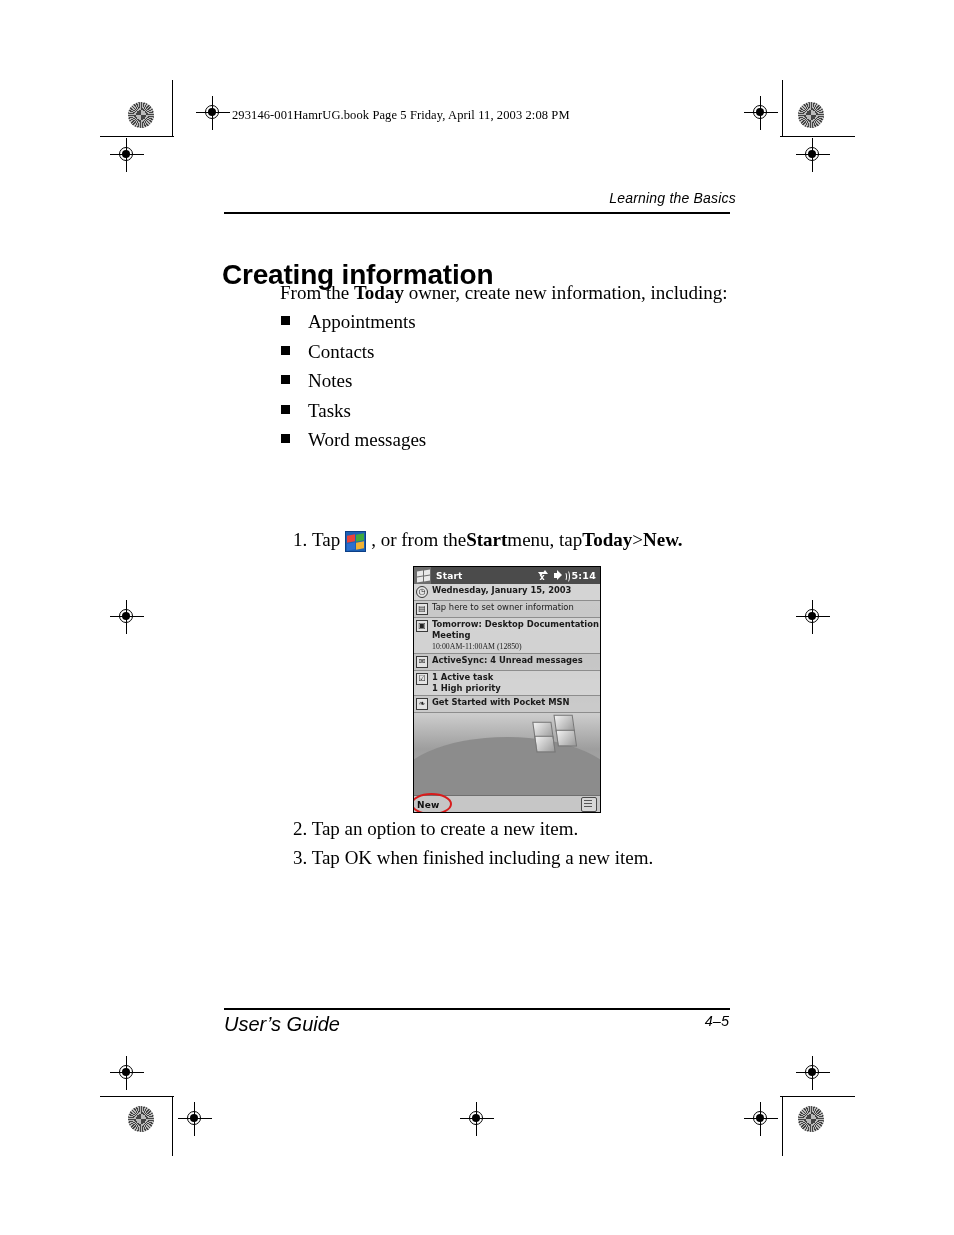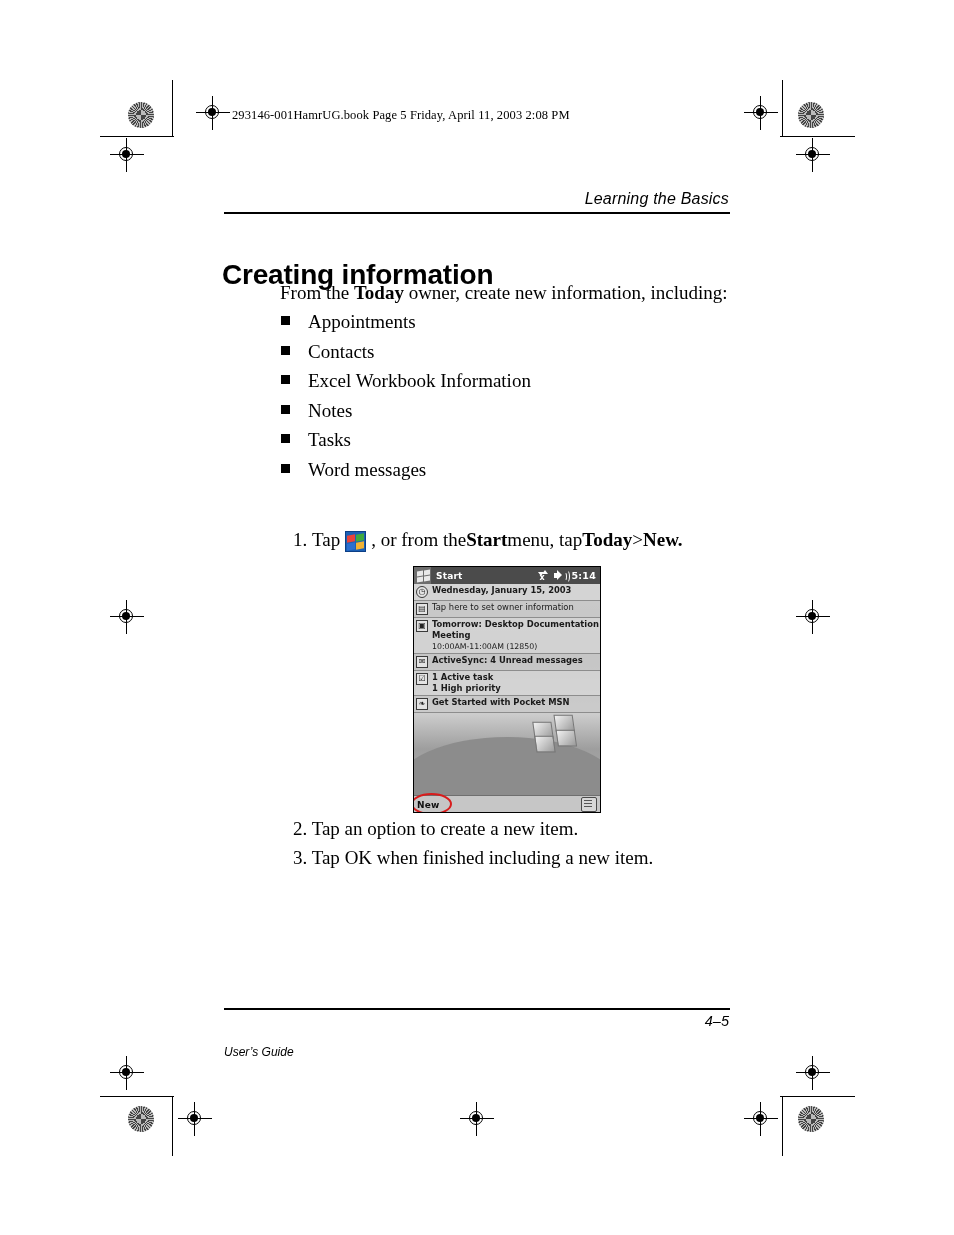--- a/index.html
+++ b/index.html
@@ -63,25 +63,25 @@
 
   
   .page {
     position: absolute;
     left: 0; top: 0;
     width: 954px;
     height: 1098px;
   }
   .header-text {
     position: absolute;
-    right: 225px;
+    right: 218px;
     top: 190px;
     font-family: "Liberation Sans", sans-serif;
     font-style: italic;
-    font-size: 16px;
+    font-size: 14px;
     letter-spacing: 0.2px;
     color: #000;
   }
   .header-rule {
     position: absolute;
     left: 224px;
     top: 212px;
     width: 506px;
     height: 2px;
     background: #000;
@@ -317,21 +317,21 @@
   }
   .pda-icon.clock .glyph { border-radius: 50%; }
   .pda-text {
     font-size: 8.4px;
     line-height: 11px;
     color: #1a1a1a;
     padding: 1px 2px 1px 1px;
     white-space: nowrap;
   }
   .pda-text .strong { font-weight: bold; }
-  .pda-text .small { font-size: 7.8px; }
+  .pda-text .small { font-size: 7.8px; font-family: Liberation Serif, serif; }
 
   .pda-wall {
     position: absolute;
     left: 0; right: 0;
     top: 0; bottom: 0;
     pointer-events: none;
   }
   .pda-wall .hill {
     position: absolute;
     left: -10%;
@@ -415,22 +415,21 @@
     width: 506px;
     height: 2px;
     background: #000;
   }
   .footer-left {
     position: absolute;
     left: 224px;
     top: 1013px;
     font-family: "Liberation Sans", sans-serif;
     font-style: italic;
-    font-size: 12px;
-    margin-top: 32px;
+    font-size: 20px;
   }
   .footer-right {
     position: absolute;
     right: 225px;
     top: 1013px;
     font-family: "Liberation Sans", sans-serif;
     font-style: italic;
     font-size: 14.5px;
   }
   .slug {
@@ -541,24 +540,20 @@
   </div>
 
   <div class="bullets">
     <div class="bullet-row">
       <span class="bullet-sq"></span>
       <span class="bullet-label">Appointments</span>
     </div>
     <div class="bullet-row">
       <span class="bullet-sq"></span>
       <span class="bullet-label">Contacts</span>
-    </div>
-    <div class="bullet-row">
-      <span class="bullet-sq"></span>
-      <span class="bullet-label">Excel Workbook Information</span>
     </div>
     <div class="bullet-row">
       <span class="bullet-sq"></span>
       <span class="bullet-label">Notes</span>
     </div>
     <div class="bullet-row">
       <span class="bullet-sq"></span>
       <span class="bullet-label">Tasks</span>
     </div>
     <div class="bullet-row">

